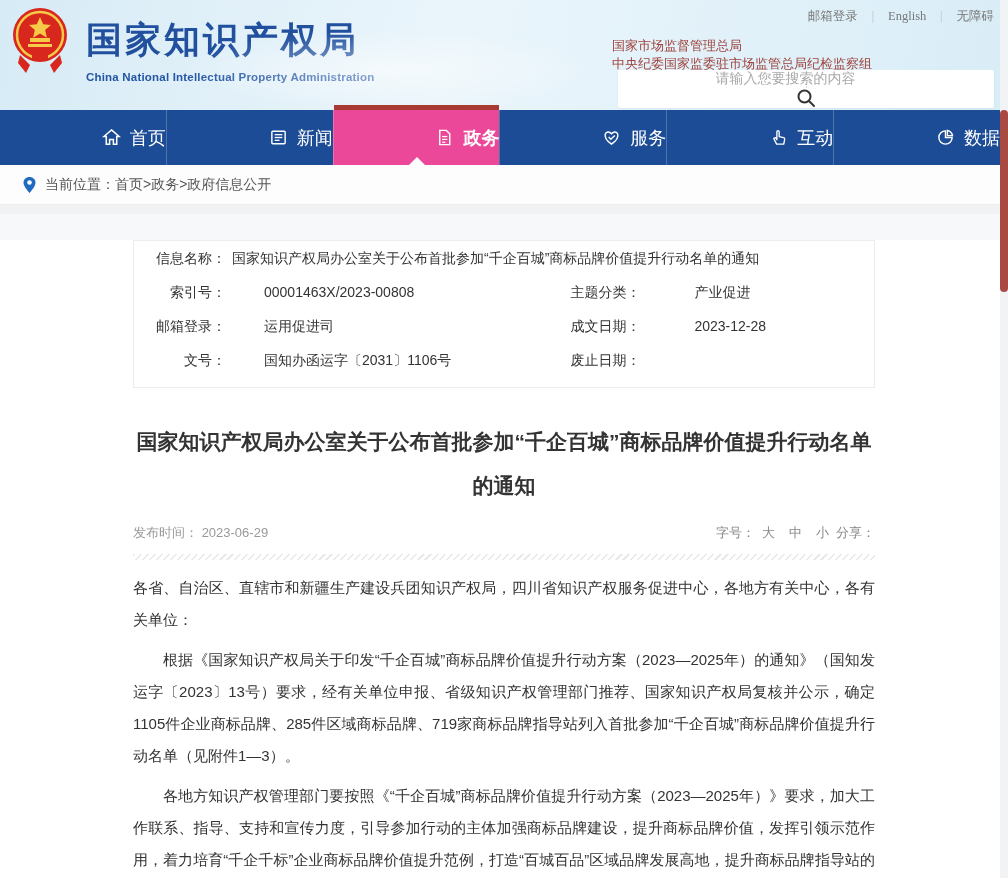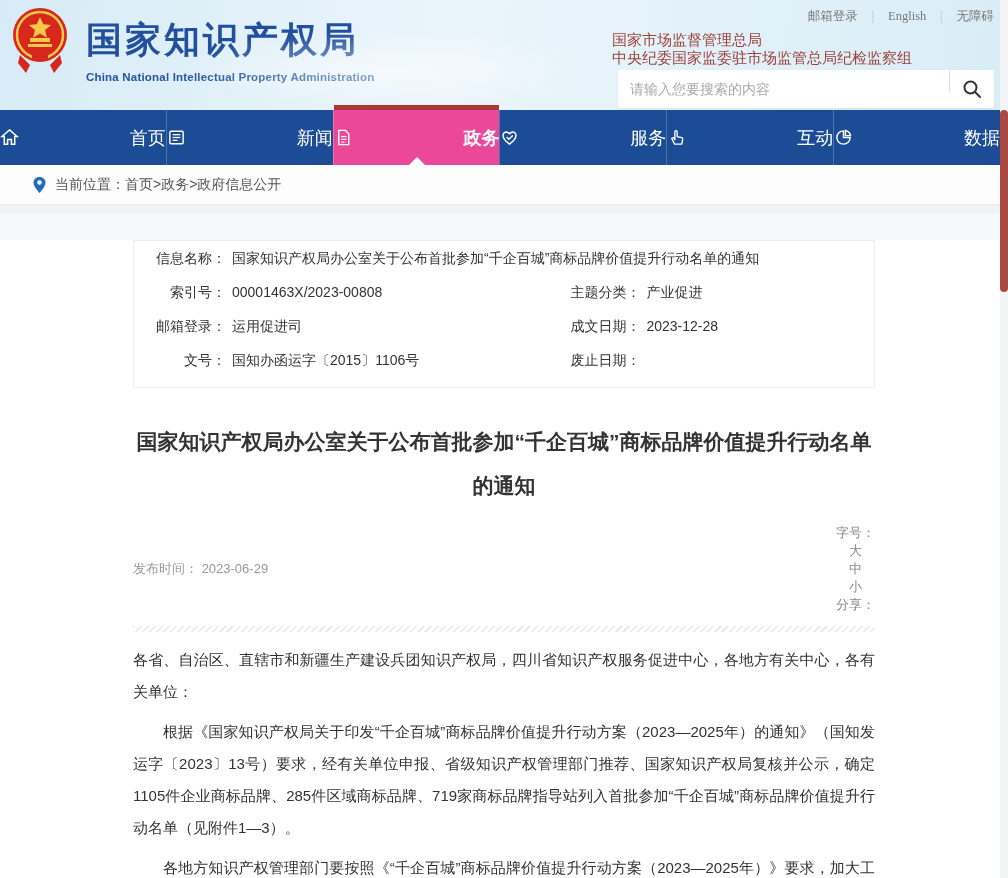--- a/index.html
+++ b/index.html
@@ -12,67 +12,67 @@
   .header::after { content:""; position:absolute; left:180px; top:30px; width:420px; height:80px;
     background:radial-gradient(ellipse at center, rgba(255,255,255,.55), rgba(255,255,255,0) 70%); }
   .emblem { position:absolute; left:8px; top:5px; width:64px; height:70px; }
   .site-title { position:absolute; left:86px; top:16px; color:#21509f; }
   .site-title .cn { font-size:36px; font-weight:bold; letter-spacing:3px; }
   .site-title .en { font-size:11.5px; font-weight:bold; margin-top:6px; letter-spacing:.2px; color:#2456a5; }
   .header-right { position:absolute; right:14px; top:8px; width:382px; }
   .top-links { text-align:right; font-size:12.5px; color:#777; }
   .top-links span.link { cursor:pointer;font-family:Liberation Serif, serif; }
   .top-links .sep { color:#c5d4de; margin:0 10px; }
-  .org-lines { margin-top:6px; font-size:15px; color:#9e423b; line-height:18px; text-align:left; }
+  .org-lines { margin-top:12px; font-size:13px; color:#9e423b; line-height:18px; text-align:left; }
   .search-box { position:absolute; right:0; top:62px; width:376px; height:38px; background:#fff;
-    border-radius:2px; display:flex; align-items:flex-start; box-shadow:0 1px 2px rgba(0,0,0,.05); }
+    border-radius:2px; display:flex; align-items:center; box-shadow:0 1px 2px rgba(0,0,0,.05);flex-direction:column; }
   .search-box input { flex:1; border:none; outline:none; height:100%; padding:0 12px;
     font-size:14px; color:#333; font-family:inherit; background:transparent; }
   .search-box input::placeholder { color:#aaa; }
   .search-divider { width:1px; height:22px; background:#ddd; }
   .search-btn { width:44px; height:100%; border:none; background:transparent; cursor:pointer;
     display:flex; align-items:center; justify-content:center; }
 
   
   .nav { position:relative; height:55px; display:flex; background:#1d4c96; width:1000px; }
-  .nav-item { flex:1; position:relative; display:flex; align-items:center; justify-content:space-between;
+  .nav-item { flex:1; position:relative; display:flex; align-items:center; justify-content:flex-end;
     color:#fff; font-size:18px; cursor:pointer; }
   .nav-item + .nav-item { border-left:1px solid rgba(255,255,255,.22); }
   .nav-item .nicon { display:flex; margin-right:9px; }
   .nav-item.active { background:#ec4899; font-weight:bold; }
   .nav-item.active .stripe { position:absolute; top:-5px; left:0; right:0; height:5px; background:#a93a33; }
   .nav-item.active .notch { position:absolute; bottom:0; left:50%; margin-left:-8px; width:0; height:0;
     border-left:8px solid transparent; border-right:8px solid transparent; border-bottom:8px solid #fff; }
 
   
   .breadcrumb { height:40px; background:#fdfdfd; border-bottom:1px solid #ececec;
-    display:flex; align-items:center; padding-left:32px; font-size:14px; color:#555; }
+    display:flex; align-items:center; padding-left:22px; font-size:14px; color:#555; }
   .breadcrumb .pin { margin-right:8px; display:flex; }
   .breadcrumb .path { color:#555; cursor:pointer; }
   .gray-band { height:9px; background:#f0f2f4; }
 
   
   .main { background:#fff; min-height:664px; }
   .content { width:742px; margin:0 auto; }
 
   .info-box { margin-top:26px; border:1px solid #ececec; background:#fff;
     padding:0 0 10px 0; font-size:14px; color:#333; }
   .info-row { display:flex; line-height:34px; }
   .info-cell { display:flex; }
-  .info-cell.left { width:56%; }
-  .info-cell.right { width:44%; }
+  .info-cell.left { width:56%;gap:32px; }
+  .info-cell.right { width:44%;gap:48px; }
   .ilabel { width:92px; text-align:right; color:#333; flex-shrink:0; }
   .ivalue { margin-left:6px; color:#333; }
 
   .article-title { margin-top:32px; text-align:center; font-size:21px; font-weight:bold;
     color:#333; line-height:44px; }
 
   .meta-row { margin-top:16px; display:flex; justify-content:space-between; align-items:center;
     font-size:13px; color:#999; }
-  .meta-right { display:flex; align-items:center; color:#888;flex-direction:column; }
+  .meta-right { display:flex; align-items:center; color:#888; }
   .fs-opt { margin:0 7px; cursor:pointer; color:#888; }
   .share-label { }
 
   .divider-hatch { margin-top:12px; height:6px;
     background:repeating-linear-gradient(135deg,#e9e9e9 0 1.5px,transparent 1.5px 5px); }
 
   .article-body { margin-top:12px; font-size:15px; color:#333; line-height:32px; text-align:justify; }
   .article-body p { margin:8px 0; }
   .article-body p.indent { text-indent:2em; }
 
@@ -220,21 +220,21 @@
           <span class="ivalue">运用促进司</span>
         </div>
         <div class="info-cell right">
           <span class="ilabel">成文日期：</span>
           <span class="ivalue">2023-12-28</span>
         </div>
       </div>
       <div class="info-row">
         <div class="info-cell left">
           <span class="ilabel">文号：</span>
-          <span class="ivalue">国知办函运字〔2015〕1106号</span>
+          <span class="ivalue">国知办函运字〔2031〕1106号</span>
         </div>
         <div class="info-cell right">
           <span class="ilabel">废止日期：</span>
           <span class="ivalue"></span>
         </div>
       </div>
     </div>
 
     <h2 class="article-title">国家知识产权局办公室关于公布首批参加“千企百城”商标品牌价值提升行动名单的通知</h2>
 

